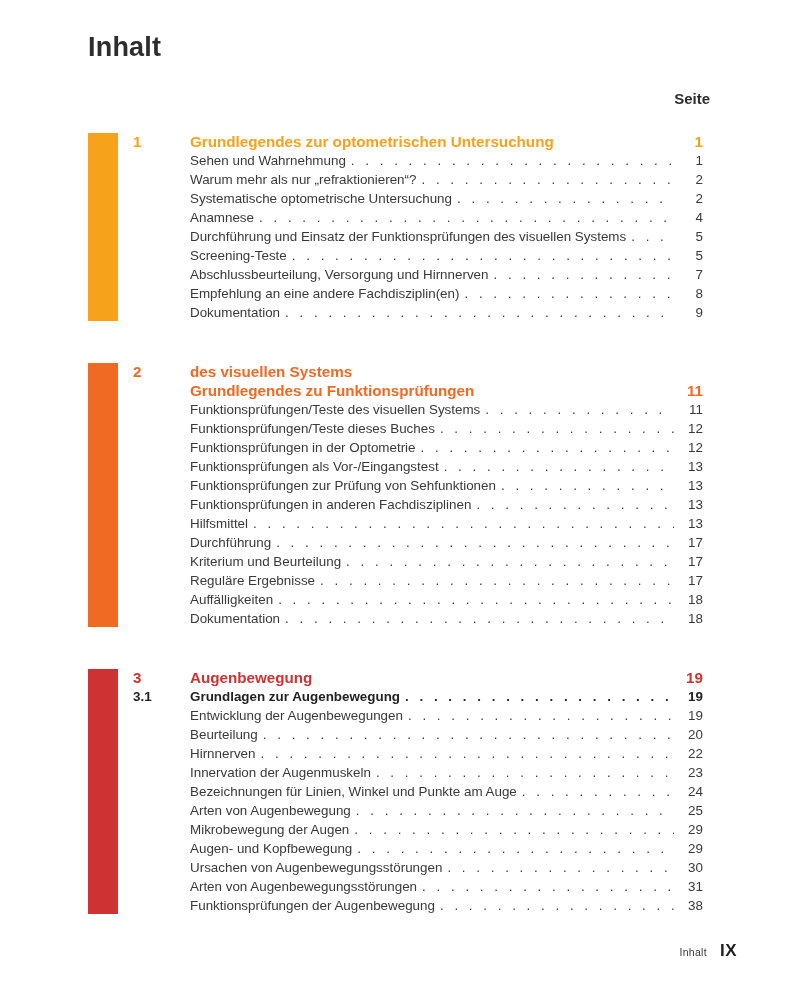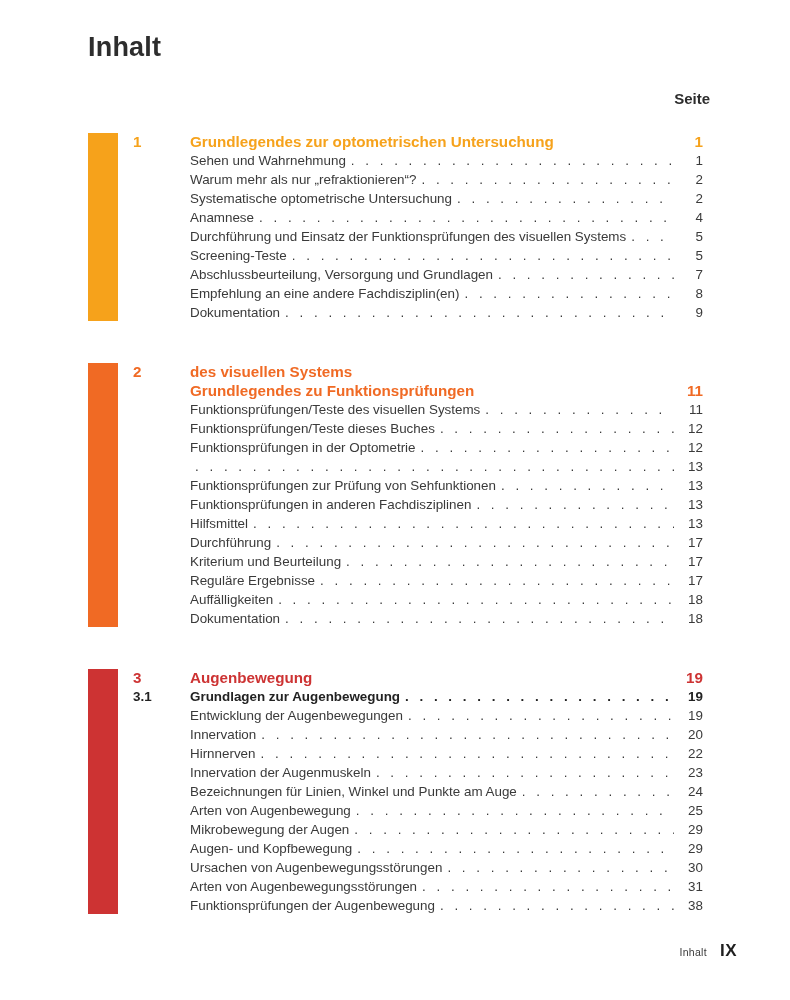--- a/index.html
+++ b/index.html
@@ -183,21 +183,21 @@
     <div class="content-col">
       <span class="entry-label">Screening-Teste</span>
       <span class="leader"></span>
       <span class="entry-page">5</span>
     </div>
   </div>
 
   <div class="row entry">
     <div class="num-col entry-num"></div>
     <div class="content-col">
-      <span class="entry-label">Abschlussbeurteilung, Versorgung und Grundlagen</span>
+      <span class="entry-label">Abschlussbeurteilung, Versorgung und Hirnnerven</span>
       <span class="leader"></span>
       <span class="entry-page">7</span>
     </div>
   </div>
 
   <div class="row entry">
     <div class="num-col entry-num"></div>
     <div class="content-col">
       <span class="entry-label">Empfehlung an eine andere Fachdisziplin(en)</span>
       <span class="leader"></span>
@@ -254,20 +254,21 @@
     <div class="content-col">
       <span class="entry-label">Funktionsprüfungen in der Optometrie</span>
       <span class="leader"></span>
       <span class="entry-page">12</span>
     </div>
   </div>
 
   <div class="row entry">
     <div class="num-col entry-num"></div>
     <div class="content-col">
+      <span class="entry-label">Funktionsprüfungen als Vor-/Eingangstest</span>
       <span class="leader"></span>
       <span class="entry-page">13</span>
     </div>
   </div>
 
   <div class="row entry">
     <div class="num-col entry-num"></div>
     <div class="content-col">
       <span class="entry-label">Funktionsprüfungen zur Prüfung von Sehfunktionen</span>
       <span class="leader"></span>
@@ -368,21 +369,21 @@
     <div class="content-col">
       <span class="entry-label">Entwicklung der Augenbewegungen</span>
       <span class="leader"></span>
       <span class="entry-page">19</span>
     </div>
   </div>
 
   <div class="row entry">
     <div class="num-col entry-num"></div>
     <div class="content-col">
-      <span class="entry-label">Innervation</span>
+      <span class="entry-label">Beurteilung</span>
       <span class="leader"></span>
       <span class="entry-page">20</span>
     </div>
   </div>
 
   <div class="row entry">
     <div class="num-col entry-num"></div>
     <div class="content-col">
       <span class="entry-label">Hirnnerven</span>
       <span class="leader"></span>

